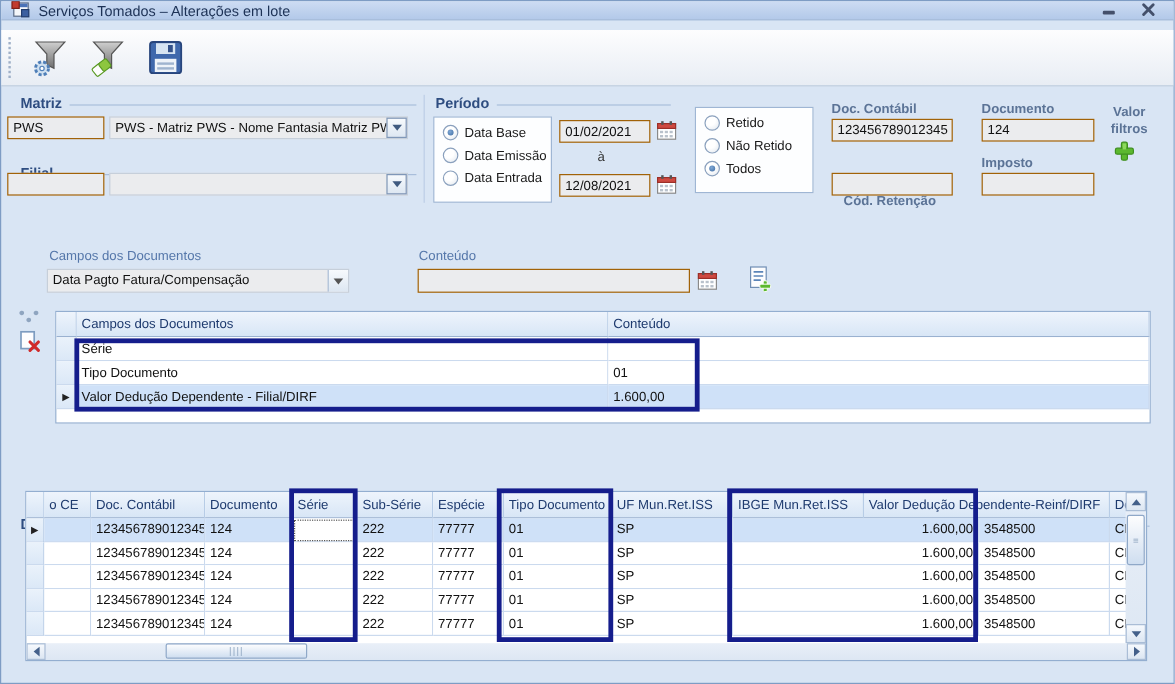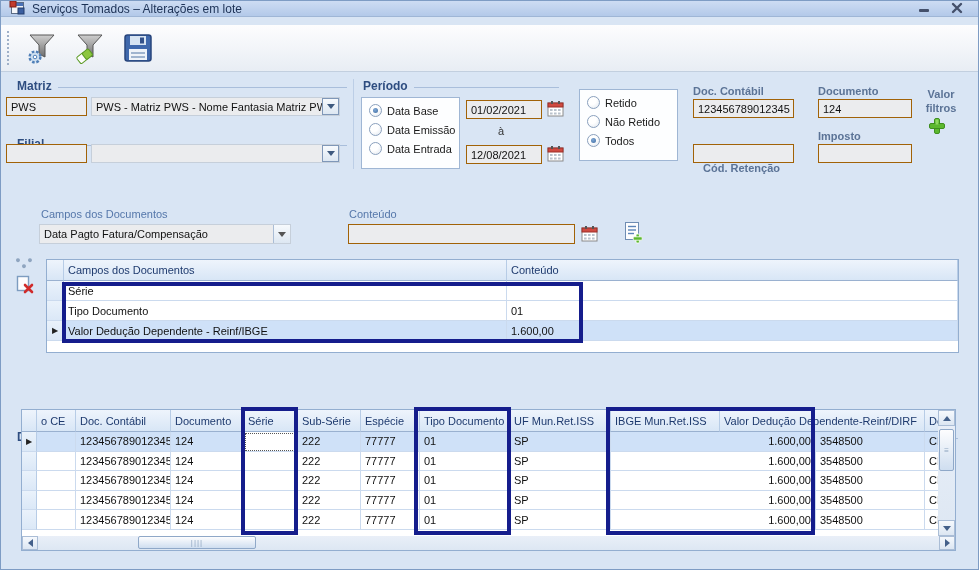--- a/index.html
+++ b/index.html
@@ -349,21 +349,21 @@
           <div class="gc cg-campo cg-r">Série</div>
           <div class="gc cg-cont cg-r"></div>
         </div>
         <div class="grow">
           <div class="gc gsel cg-sel cg-r"></div>
           <div class="gc cg-campo cg-r">Tipo Documento</div>
           <div class="gc cg-cont cg-r">01</div>
         </div>
         <div class="grow row-selected">
           <div class="gc gsel cg-sel cg-r">▶</div>
-          <div class="gc cg-campo cg-r">Valor Dedução Dependente - Reinf/IBGE</div>
+          <div class="gc cg-campo cg-r">Valor Dedução Dependente - Filial/DIRF</div>
           <div class="gc cg-cont cg-r">1.600,00</div>
         </div>
       </div>
   </div>
 
   <div class="group-row" style="left:16px; top:400px; width:941px;margin-top:29px;">
     <span class="group-label">Documentos</span>
       <span class="gline"></span>
   </div>
 

